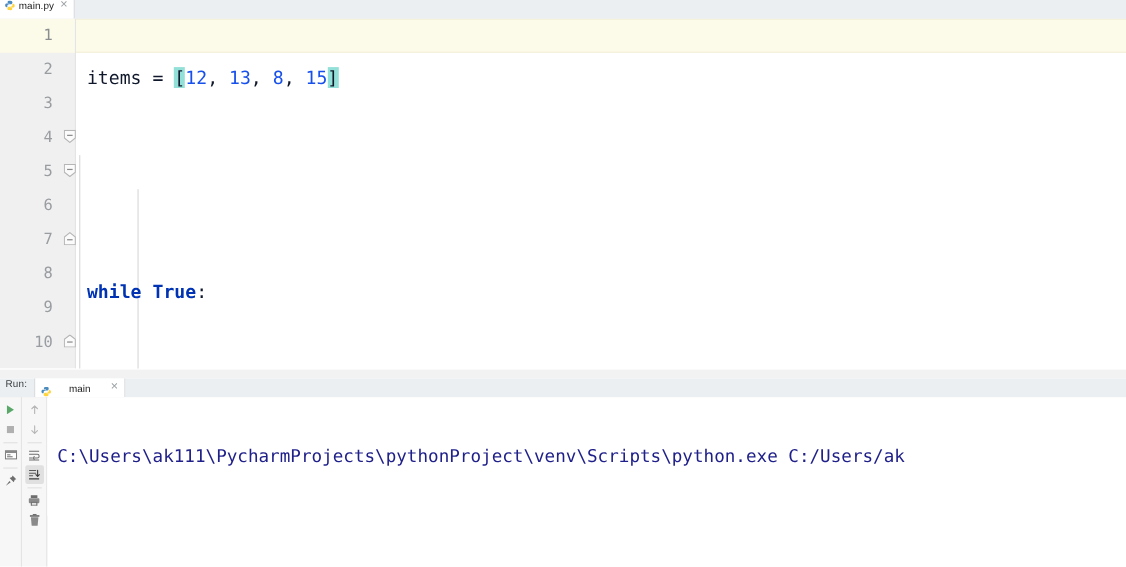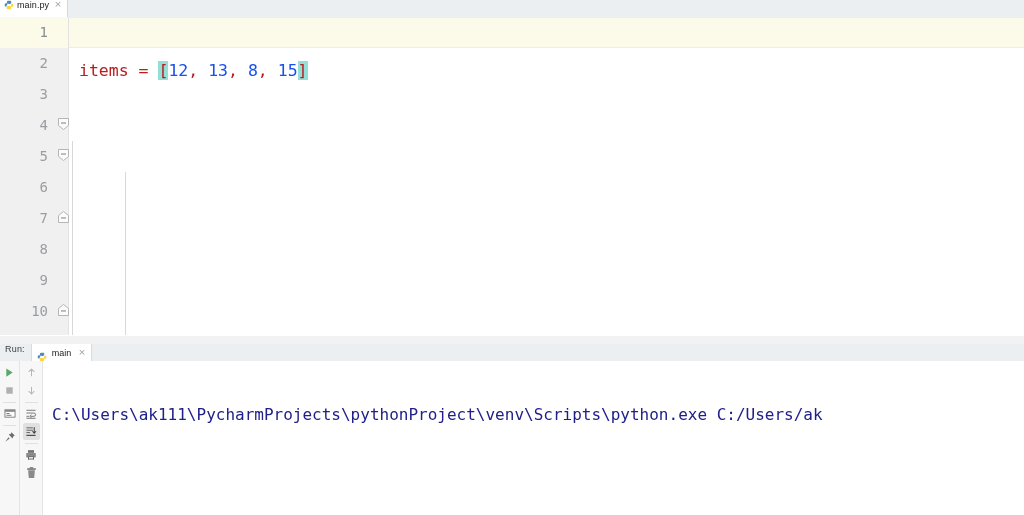--- a/index.html
+++ b/index.html
@@ -75,21 +75,21 @@
     position: absolute; left: 69px; top: 0; right: 0; height: 318px;
     font-family: "DejaVu Sans Mono", monospace;
     font-size: 16.5px;
     color: #111111;
     white-space: pre;
   }
   .cline { height: 31px; line-height: 31px; padding-left: 10px; }
   .kw  { color: #0033b3; font-weight: 700; }
   .num { color: #1750eb; }
   .fn  { color: #1a1aa6; }
-  .plain { color: #b91c1c; }
+  .plain { color: #0f172a; }
   .brace-hl { background: #93e0d8; }
 
   
   .guide {
     position: absolute; width: 1px; background: #d8d8d8;
   }
 
   
   .splitter {
     position: absolute; left: 0; top: 336px; width: 1024px; height: 8px;
@@ -103,21 +103,21 @@
   }
   .runheader {
     position: absolute; left: 0; top: 0; width: 1024px; height: 17px;
     background: #eceff1; border-bottom: 1px solid #d9dcde;
     display: flex; align-items: flex-start;
   }
   .run-label {
     font-size: 9px; color: #3c3f41; padding: 0 6px 0 5px; letter-spacing: .2px;
   }
   .runtab {
-    display: flex; align-items: center; gap: 5px;
+    display: flex; align-items: center; gap: 16px;
     height: 17px; box-sizing: border-box;
     padding: 0 5px; background: #ffffff;
     border-left: 1px solid #d9dcde; border-right: 1px solid #d9dcde;
   }
   .runtab-label { font-size: 9px; color: #1c1c1c; }
 
   
   .tb-left {
     position: absolute; left: 0; top: 17px; width: 19px; height: 154px;
     background: #f7f7f7; border-right: 1px solid #e4e4e4;
@@ -217,20 +217,21 @@
 
     <div class="guide" style="left:72px; top:124px; height:211px;"></div>
     <div class="guide" style="left:125px; top:155px; height:180px;"></div>
 
     <div class="codearea">
       <div class="cline"><span class="plain">items = </span><span class="plain brace-hl">[</span><span class="num">12</span><span class="plain">, </span><span class="num">13</span><span class="plain">, </span><span class="num">8</span><span class="plain">, </span><span class="num">15</span><span class="plain brace-hl">]</span></div>
 
 
       <div class="cline"></div>
 
+      <div class="cline"><span class="kw">while</span><span class="plain"> </span><span class="kw">True</span><span class="plain">:</span></div>
 
       
 
       
 
       
 
       
 
       

